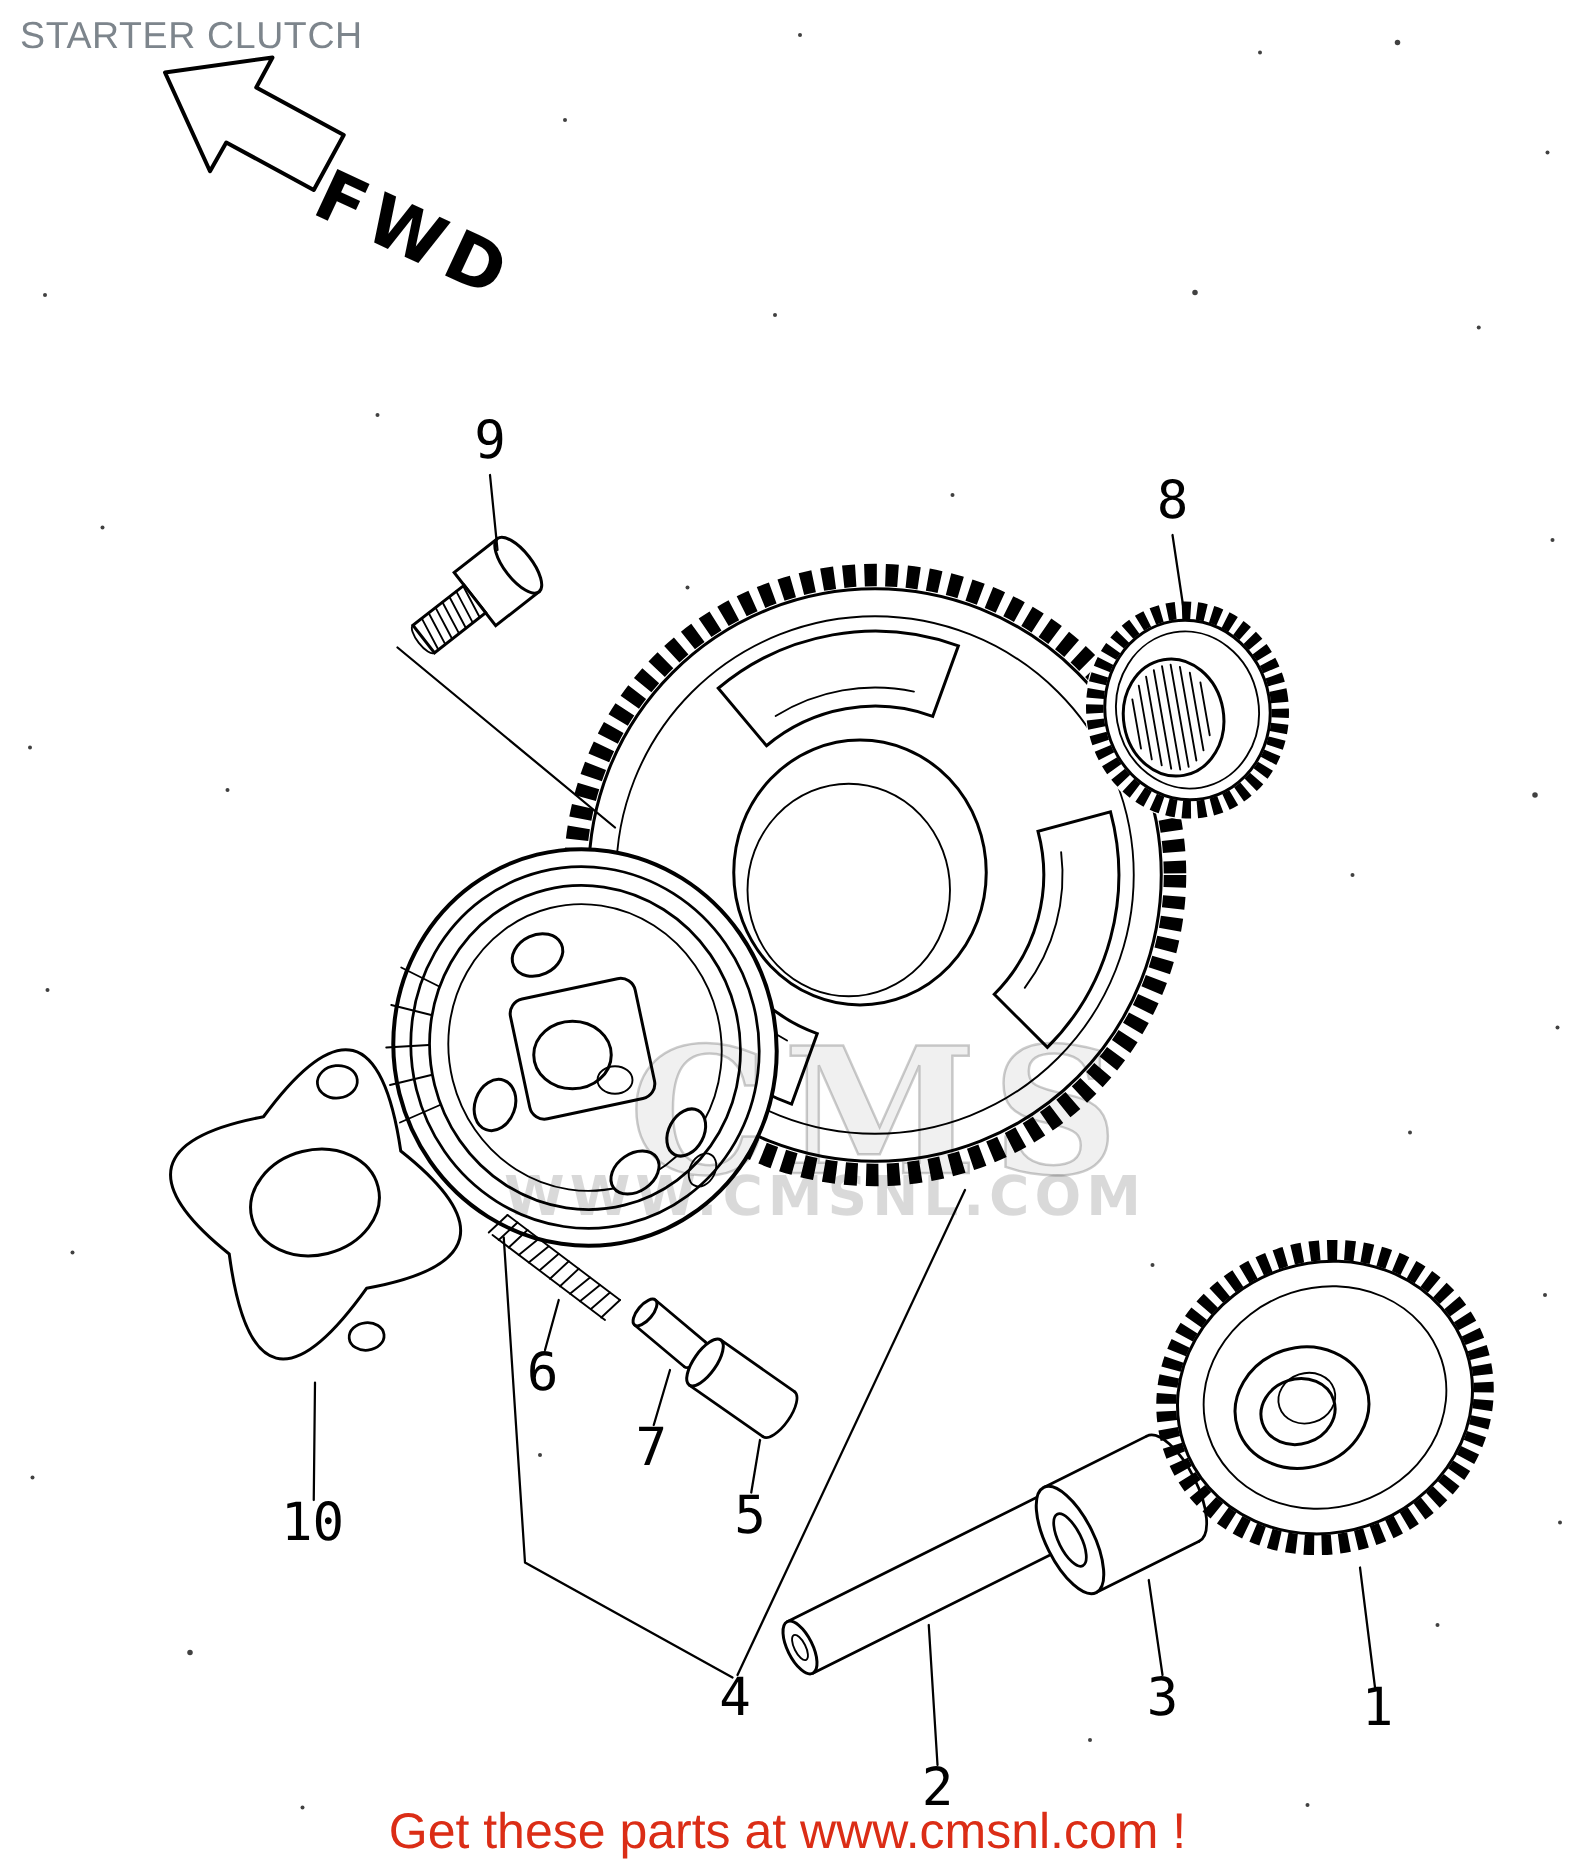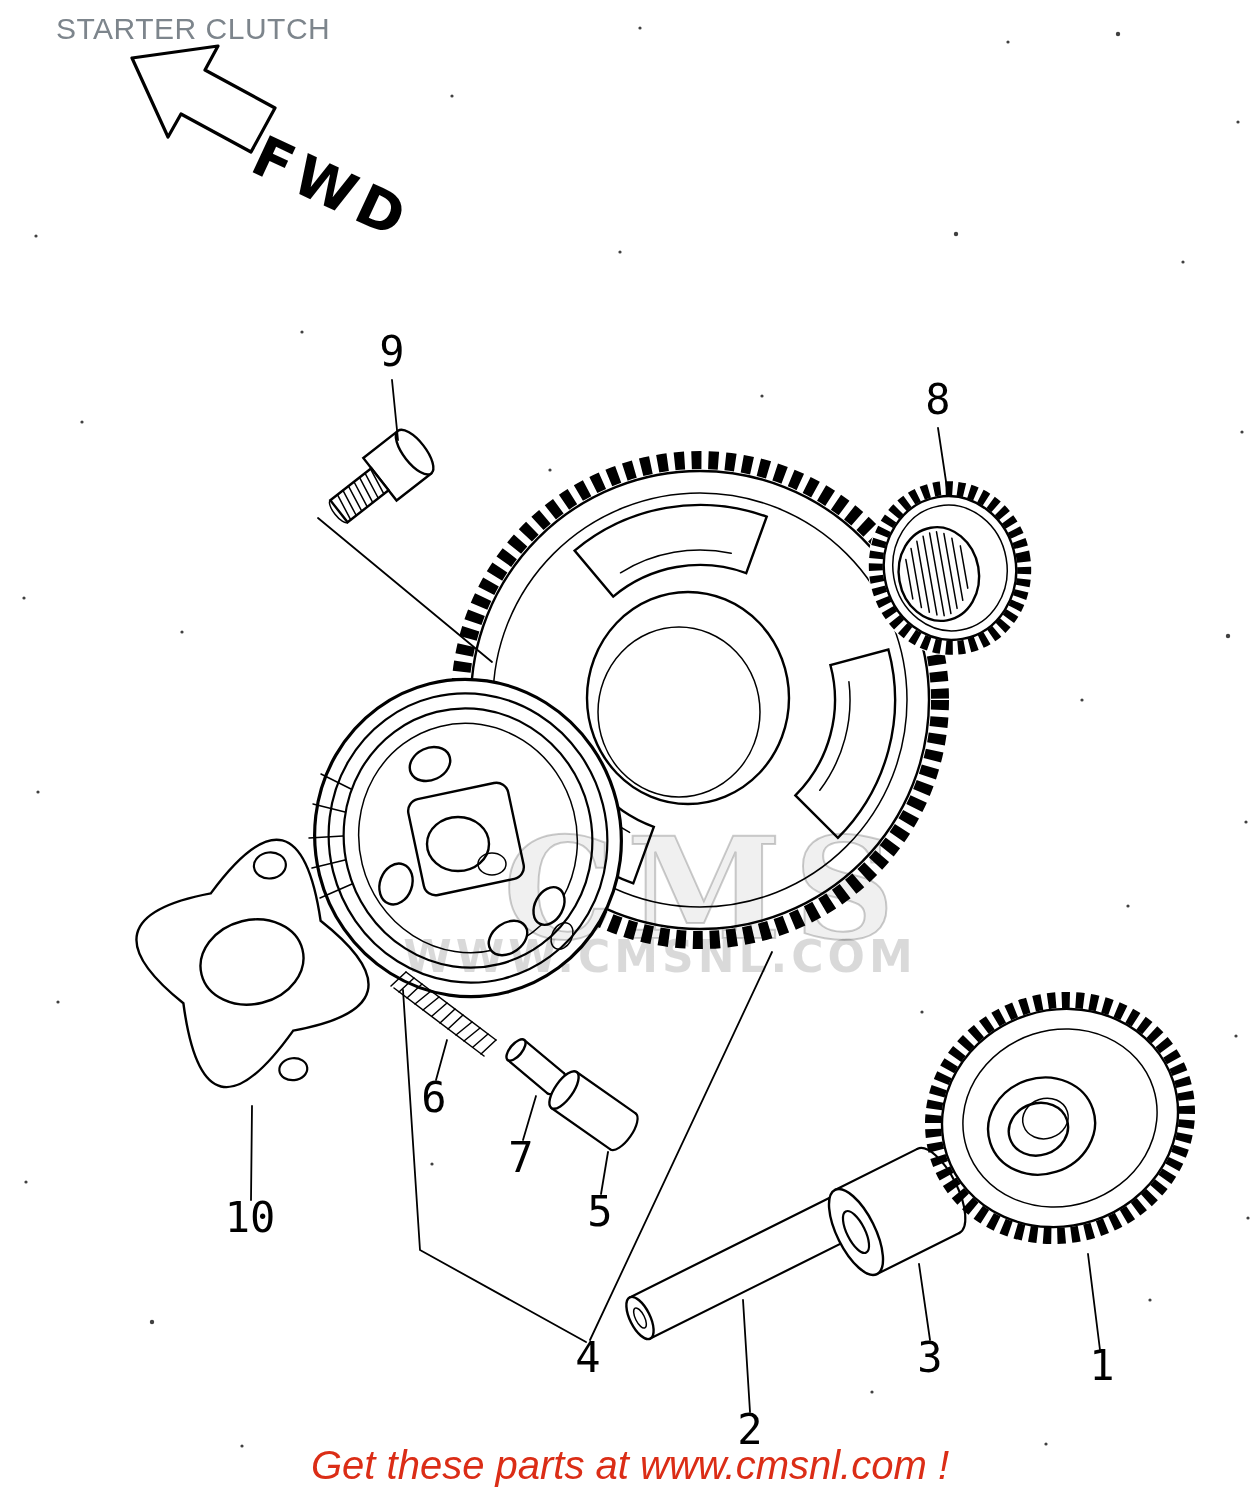--- a/index.html
+++ b/index.html
@@ -1,21 +1,21 @@
 <!DOCTYPE html>
 <html style="--title: #7d858c; --footer: #db2d16; --line: #000000; --paper: #ffffff;"><head>
 <meta charset="utf-8">
 <style>
   html,body{margin:0;padding:0;background:#fff;}
   .canvas{position:relative;width:1260px;height:1500px;background:var(--paper,#fff);
           font-family:"Liberation Sans",sans-serif;overflow:hidden;}
   .title{position:absolute;top:12px;left:16px;font-size:30px;letter-spacing:.5px;
-         color:var(--title,#7d858c);margin-left:40px;}
+         color:var(--title,#7d858c);}
   .footer{position:absolute;left:0;right:0;bottom:12px;text-align:center;font-size:40px;
-          color:var(--footer,#d22);cursor:pointer;font-style:italic;}
+          color:var(--footer,#d22);cursor:pointer;}
   svg.diagram{position:absolute;left:0;top:0;}
   .ln{stroke:var(--line,#000);fill:none;stroke-width:2.2;stroke-linecap:round;}
   .t1{stroke-width:1.5;}
   .w{fill:#fff;stroke:none;}
   .wf{fill:#fff;stroke:var(--line,#000);stroke-width:2.4;}
   .wf3{fill:#fff;stroke:var(--line,#000);stroke-width:3.2;stroke-linejoin:round;}
   .teethring{fill:none;stroke:var(--line,#000);}
   .lead{stroke:var(--line,#000);stroke-width:1.8;fill:none;stroke-linecap:round;}
   .lbl{font-family:"DejaVu Sans Mono","Liberation Mono",monospace;font-size:42px;
        fill:var(--line,#000);text-anchor:middle;}

